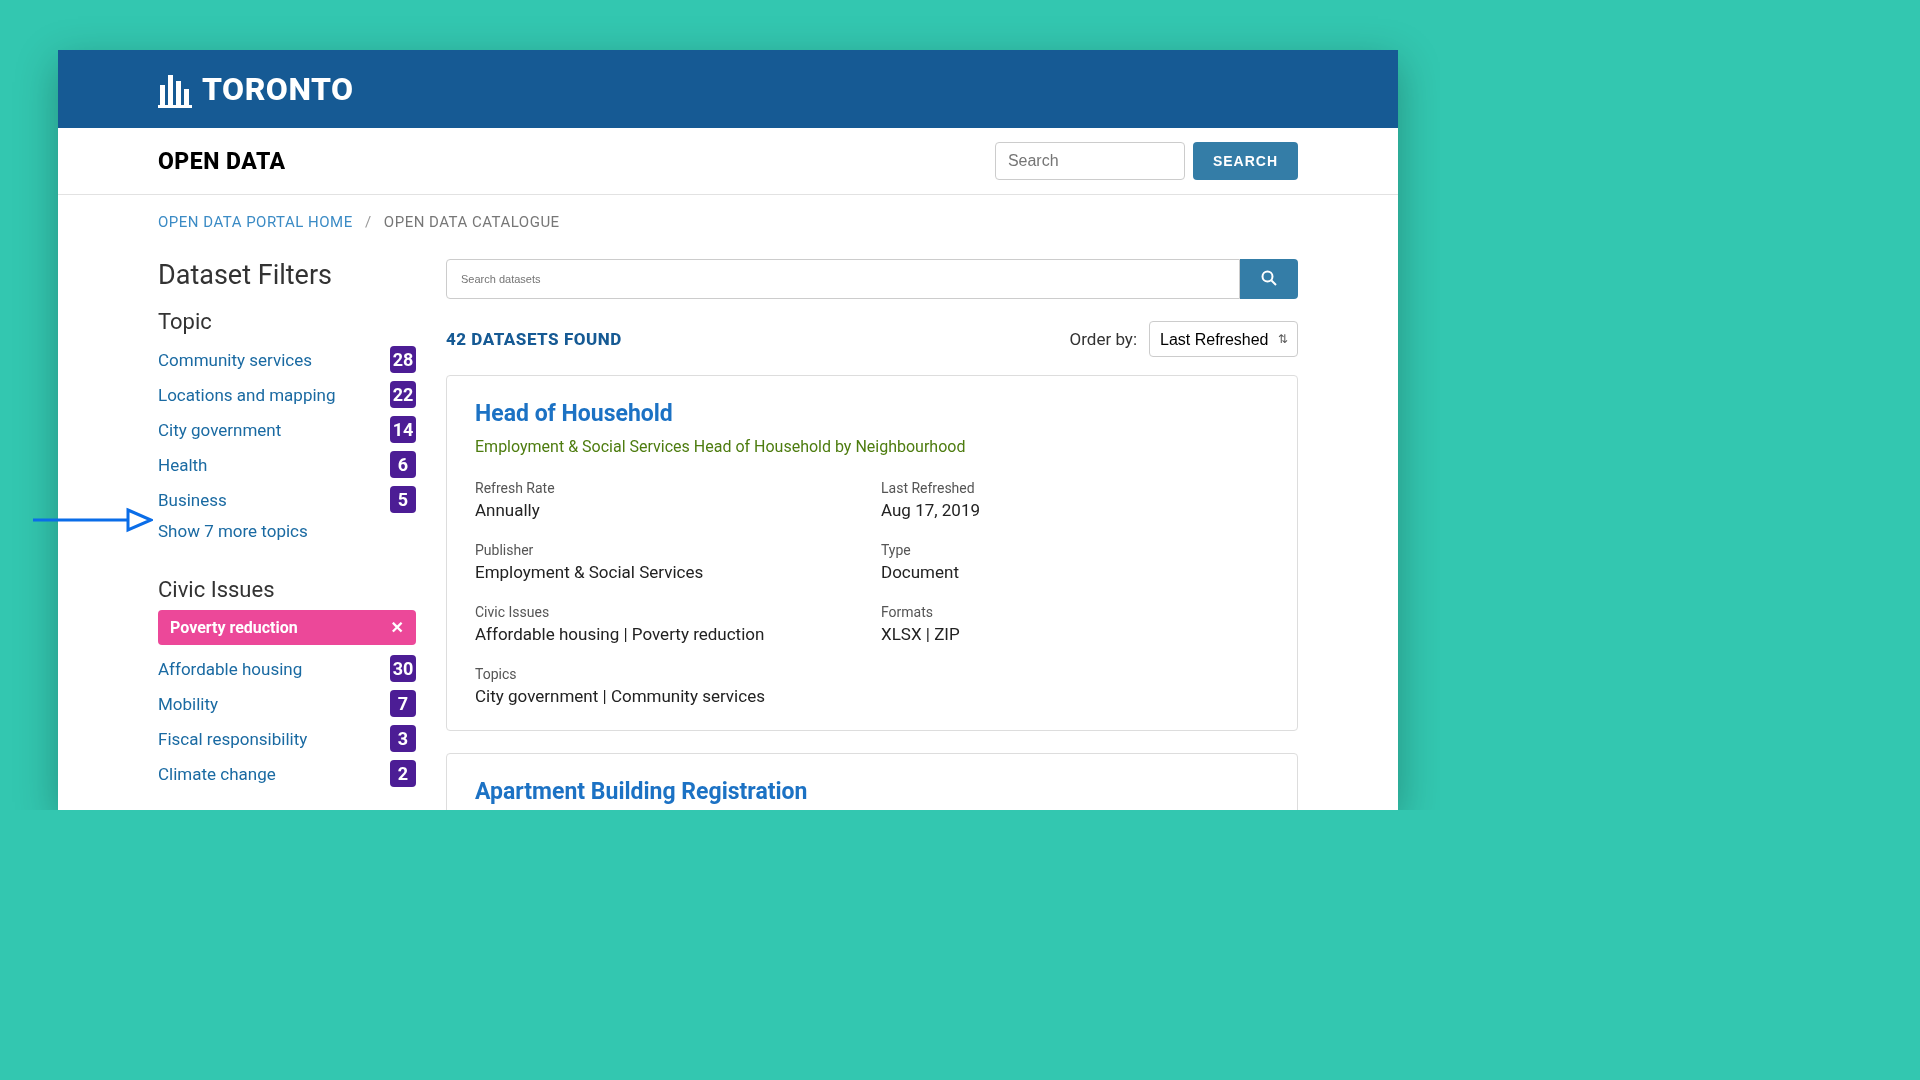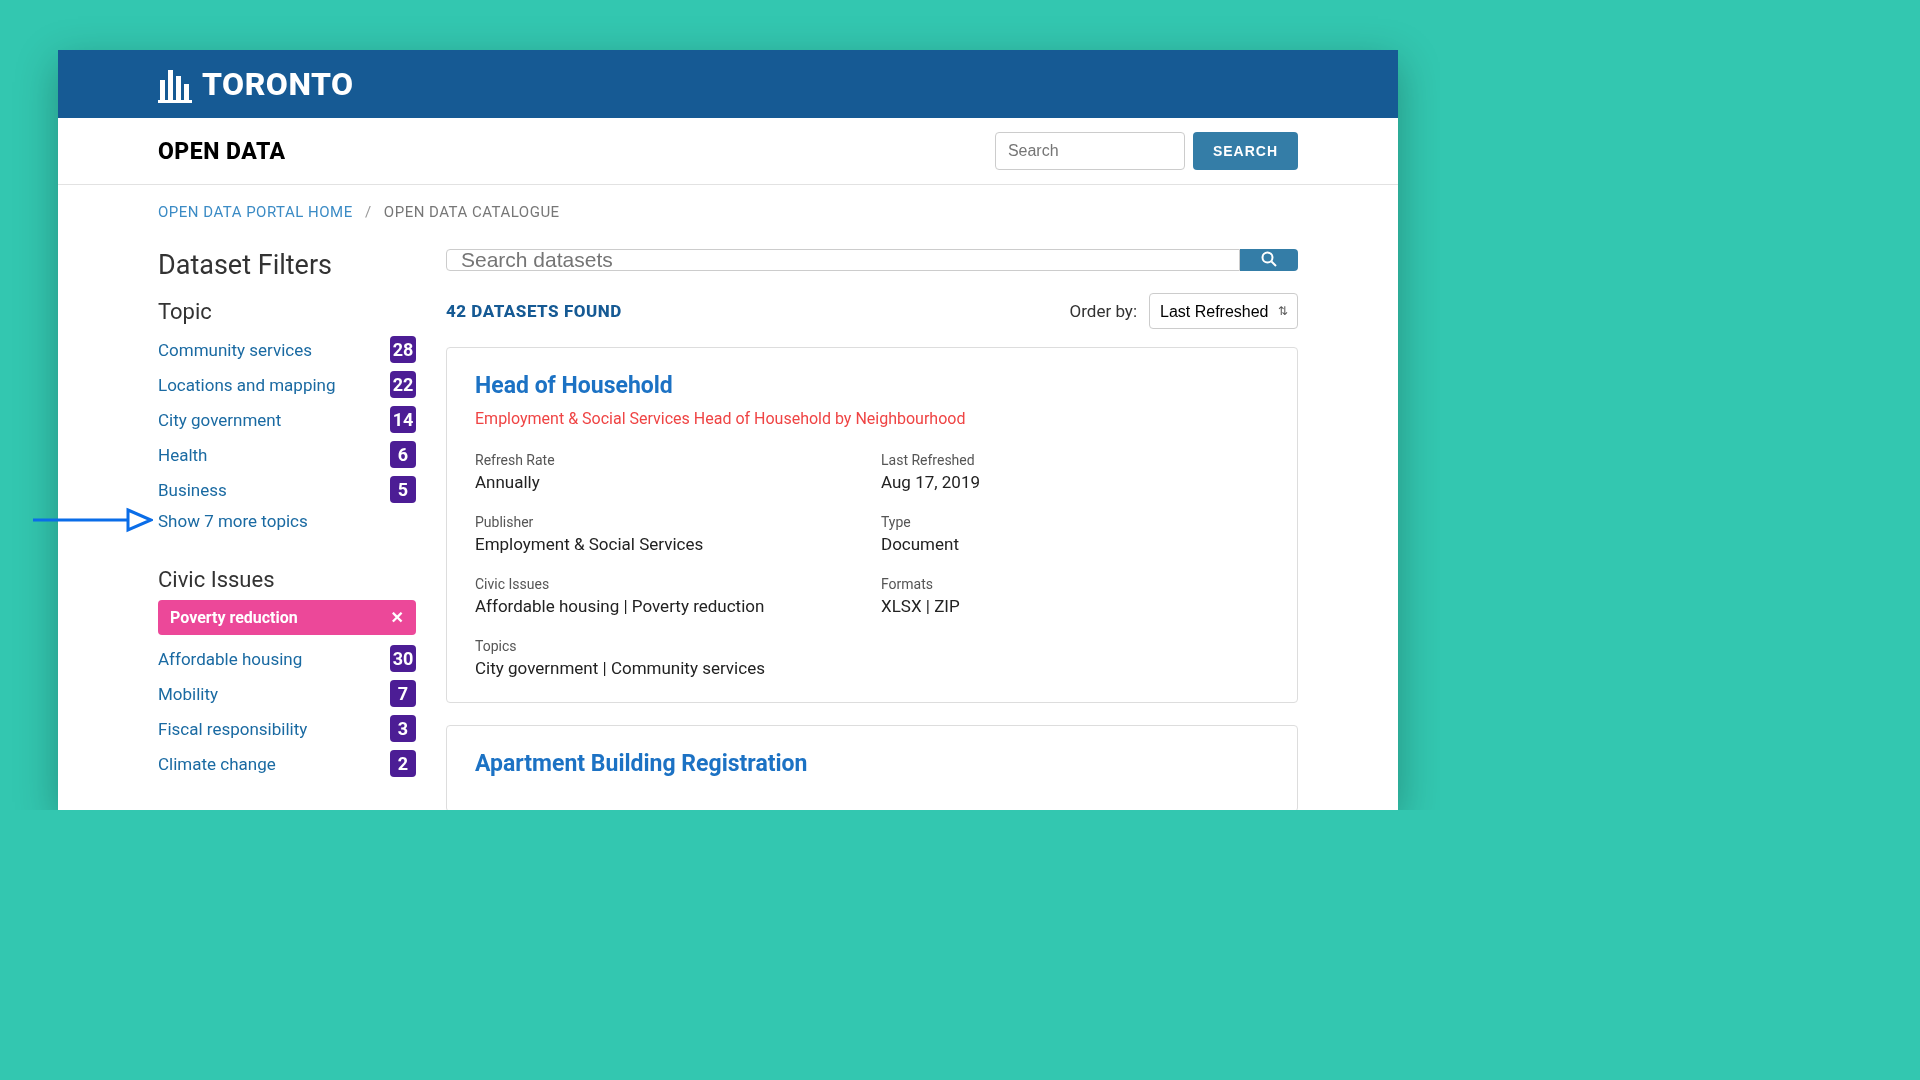--- a/index.html
+++ b/index.html
@@ -16,21 +16,21 @@
   top: 50px;
   left: 58px;
   right: 42px;
   bottom: 0;
   background: #fff;
   box-shadow: 0 12px 40px rgba(0,0,0,0.28);
   overflow: hidden;
 }
 .header-bar {
   background: #165a94;
-  height: 68px;
+  height: 78px;
   display: flex;
   align-items: center;
   padding: 0 100px;
 }
 .logo-wrap {
   display: flex;
   align-items: center;
   gap: 10px;
   color: #fff;
 }
@@ -162,25 +162,25 @@
 }
 .catalogue-title {
   font-size: 27px;
   font-weight: 400;
   color: #333;
   margin-bottom: 18px;
 }
 .dataset-search-row { display: flex; margin-bottom: 22px; }
 .dataset-search {
   flex: 1;
-  height: 22px;
+  height: 40px;
   border: 1px solid #ccc;
   border-radius: 4px 0 0 4px;
   padding: 0 14px;
-  font-size: 21px;
+  font-size: 11px;
 }
 .dataset-search-btn {
   width: 58px;
   background: #347da7;
   border: none;
   border-radius: 0 4px 4px 0;
   color: #fff;
   cursor: pointer;
   display: flex;
   align-items: center;
@@ -228,21 +228,21 @@
 }
 .dataset-title {
   color: #1c72c4;
   font-size: 23px;
   font-weight: 700;
   margin-bottom: 10px;
   cursor: pointer;
 }
 .dataset-desc {
   font-size: 16px;
-  color: #ef4444;
+  color: #4d7c0f;
   margin-bottom: 24px;
 }
 .meta-grid {
   display: grid;
   grid-template-columns: 1fr 1fr;
   gap: 22px 18px;
 }
 .meta-item {}
 .meta-key { font-size: 14px; color: #555; margin-bottom: 4px; }
 .meta-val { font-size: 17px; color: #222; }

